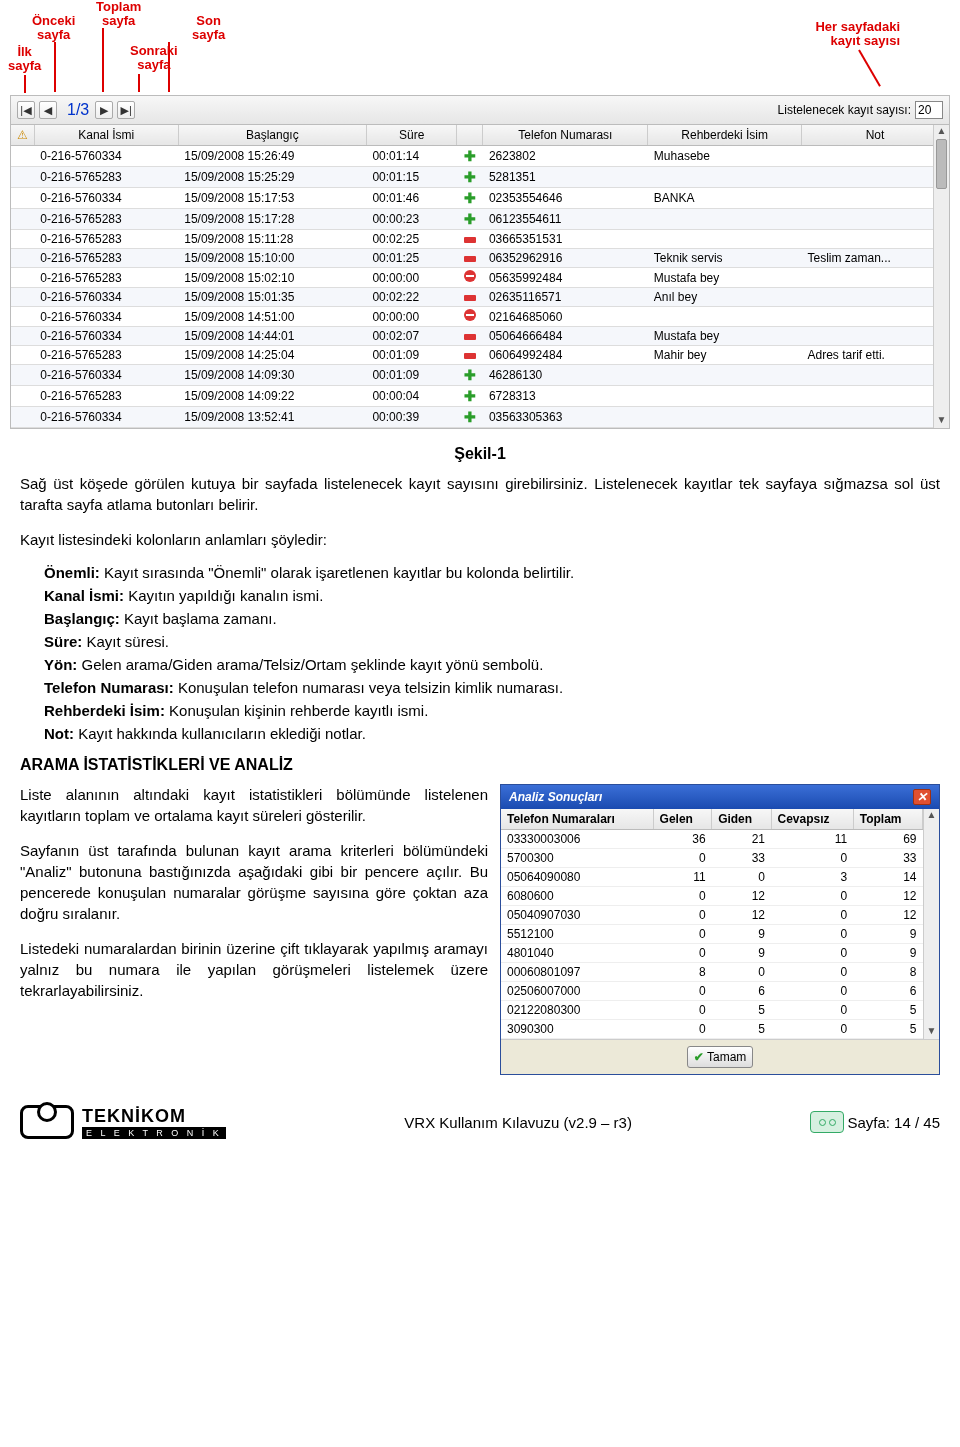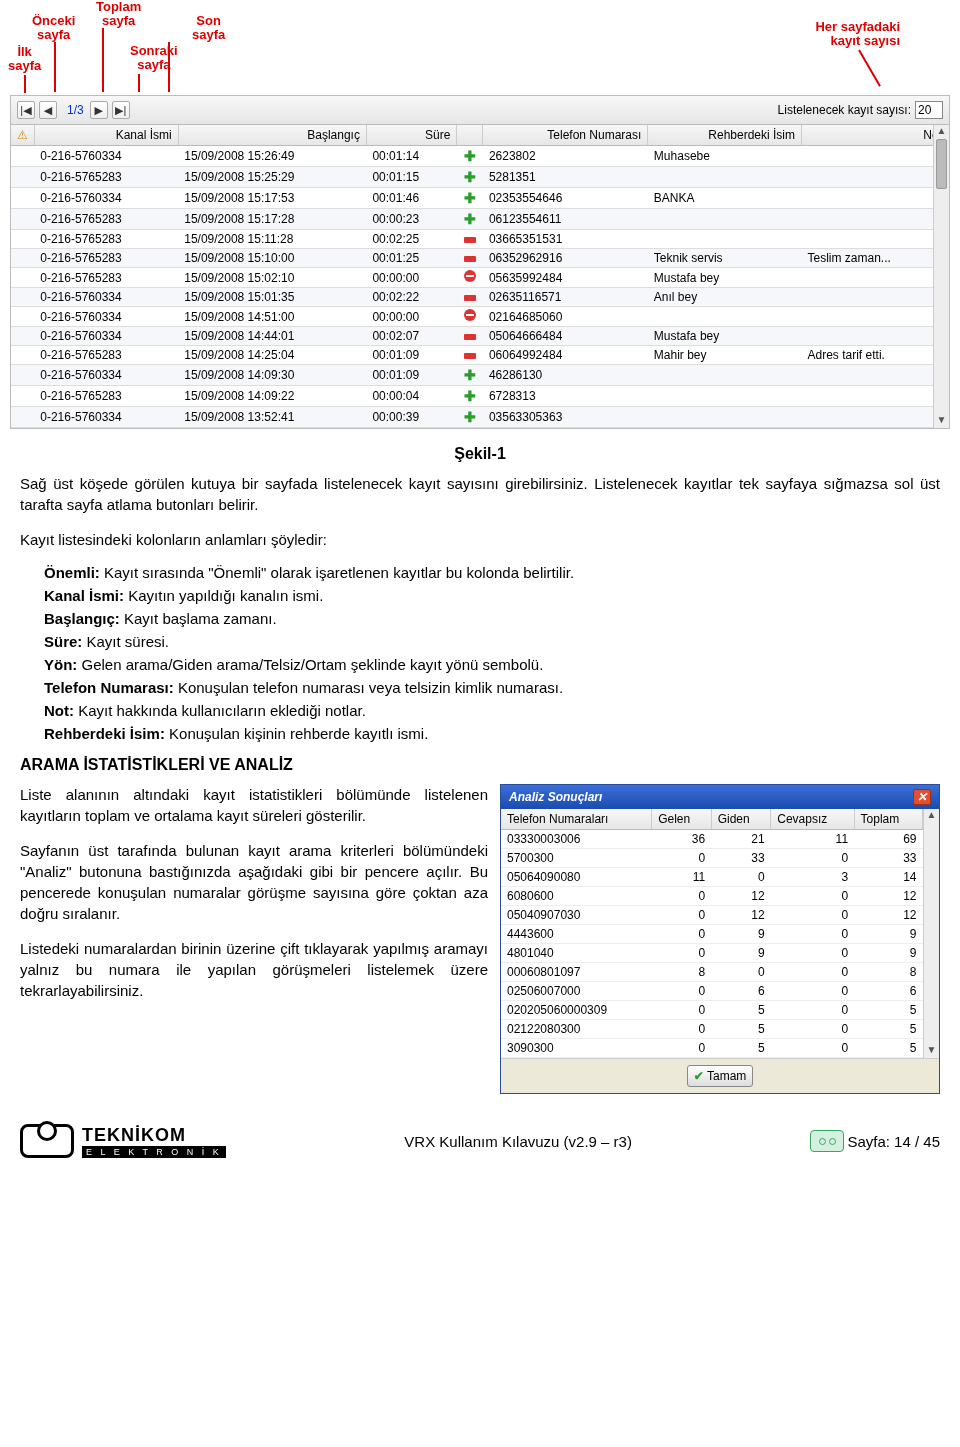--- a/index.html
+++ b/index.html
@@ -42,21 +42,21 @@
     width: 18px; height: 18px;
     border: 1px solid #aaa;
     background: linear-gradient(#fff,#eee);
     margin-right: 4px;
     display: flex; align-items: center; justify-content: center;
     font-size: 11px; color: #333;
     border-radius: 2px;
   }
   .tb-page {
     color: #0033cc;
-    font-size: 12px;
+    font-size: 16px;
     margin: 0 6px;
   }
   .tb-right {
     margin-left: auto;
     font-size: 12px;
     display: flex; align-items: center;
   }
   .tb-right input {
     width: 28px;
     font-size: 12px;
@@ -75,21 +75,21 @@
     width: 100%;
     border-collapse: collapse;
     font-size: 12px;
     background: #fff;
   }
   table.grid th {
     background: linear-gradient(#f7f7f7,#e6e6e6);
     border-right: 1px solid #ccc;
     border-bottom: 1px solid #bbb;
     padding: 3px 6px;
-    text-align: right;
+    text-align: center;
     font-weight: normal;
     white-space: nowrap;
   }
   table.grid th.warn {
     width: 20px; text-align:center; color:#cc8800;
   }
   table.grid td {
     padding: 2px 6px;
     border-bottom: 1px solid #ddd;
     white-space: nowrap;
@@ -148,21 +148,21 @@
     line-height:14px;
     border-radius:2px;
   }
   .dlg-body { position:relative; padding-right:16px;}
   table.dlg-grid {
     width:100%; border-collapse:collapse; font-size:12px; background:#fff;
   }
   table.dlg-grid th {
     background:linear-gradient(#f7f7f7,#e6e6e6);
     border-right:1px solid #ccc; border-bottom:1px solid #bbb;
-    padding:3px 6px; text-align:left; font-weight:normal;
+    padding:3px 6px; text-align:left; font-weight:bold;
   }
   table.dlg-grid td {
     padding:2px 6px; border-bottom:1px solid #eee; text-align:right;
   }
   table.dlg-grid td:first-child { text-align:left; }
   .dlg-scroll { position:absolute; right:0; top:0; bottom:0; width:16px; background:#eee; border-left:1px solid #ccc;}
   .dlg-scroll .arrow{position:absolute;left:0;right:0;height:14px;text-align:center;font-size:10px;color:#555;}
   .dlg-scroll .arrow.up{top:0;} .dlg-scroll .arrow.dn{bottom:0;}
   .dlg-footer { text-align:center; padding:6px; border-top:1px solid #ccc;}
   .dlg-footer button {
@@ -395,22 +395,22 @@
 <p class="body-text">Sağ üst köşede görülen kutuya bir sayfada listelenecek kayıt sayısını girebilirsiniz. Listelenecek kayıtlar tek sayfaya sığmazsa sol üst tarafta sayfa atlama butonları belirir.</p>
 <p class="body-text">Kayıt listesindeki kolonların anlamları şöyledir:</p>
 
 <div class="indent-list">
   <p><b>Önemli:</b><span> Kayıt sırasında "Önemli" olarak işaretlenen kayıtlar bu kolonda belirtilir.</span></p>
   <p><b>Kanal İsmi:</b><span> Kayıtın yapıldığı kanalın ismi.</span></p>
   <p><b>Başlangıç:</b><span> Kayıt başlama zamanı.</span></p>
   <p><b>Süre:</b><span> Kayıt süresi.</span></p>
   <p><b>Yön:</b><span> Gelen arama/Giden arama/Telsiz/Ortam şeklinde kayıt yönü sembolü.</span></p>
   <p><b>Telefon Numarası:</b><span> Konuşulan telefon numarası veya telsizin kimlik numarası.</span></p>
+  <p><b>Rehberdeki İsim:</b><span> Konuşulan kişinin rehberde kayıtlı ismi.</span></p>
   <p><b>Not:</b><span> Kayıt hakkında kullanıcıların eklediği notlar.</span></p>
-  <p><b>Rehberdeki İsim:</b><span> Konuşulan kişinin rehberde kayıtlı ismi.</span></p>
 </div>
 
 <h3 class="section">ARAMA İSTATİSTİKLERİ VE ANALİZ</h3>
 
 <div class="two-col">
   <div class="left">
     <p>Liste alanının altındaki kayıt istatistikleri bölümünde listelenen kayıtların toplam ve ortalama kayıt süreleri gösterilir.</p>
     <p>Sayfanın üst tarafında bulunan kayıt arama kriterleri bölümündeki "Analiz" butonuna bastığınızda aşağıdaki gibi bir pencere açılır. Bu pencerede konuşulan numaralar görüşme sayısına göre çoktan aza doğru sıralanır.</p>
     <p>Listedeki numaralardan birinin üzerine çift tıklayarak yapılmış aramayı yalnız bu numara ile yapılan görüşmeleri listelemek üzere tekrarlayabilirsiniz.</p>
   </div>
@@ -460,21 +460,21 @@
               <td>12</td>
             </tr>
             <tr>
               <td>05040907030</td>
               <td>0</td>
               <td>12</td>
               <td>0</td>
               <td>12</td>
             </tr>
             <tr>
-              <td>4443600</td>
+              <td>5512100</td>
               <td>0</td>
               <td>9</td>
               <td>0</td>
               <td>9</td>
             </tr>
             <tr>
               <td>4801040</td>
               <td>0</td>
               <td>9</td>
               <td>0</td>
@@ -486,27 +486,20 @@
               <td>0</td>
               <td>0</td>
               <td>8</td>
             </tr>
             <tr>
               <td>02506007000</td>
               <td>0</td>
               <td>6</td>
               <td>0</td>
               <td>6</td>
-            </tr>
-            <tr>
-              <td>020205060000309</td>
-              <td>0</td>
-              <td>5</td>
-              <td>0</td>
-              <td>5</td>
             </tr>
             <tr>
               <td>02122080300</td>
               <td>0</td>
               <td>5</td>
               <td>0</td>
               <td>5</td>
             </tr>
             <tr>
               <td>3090300</td>

